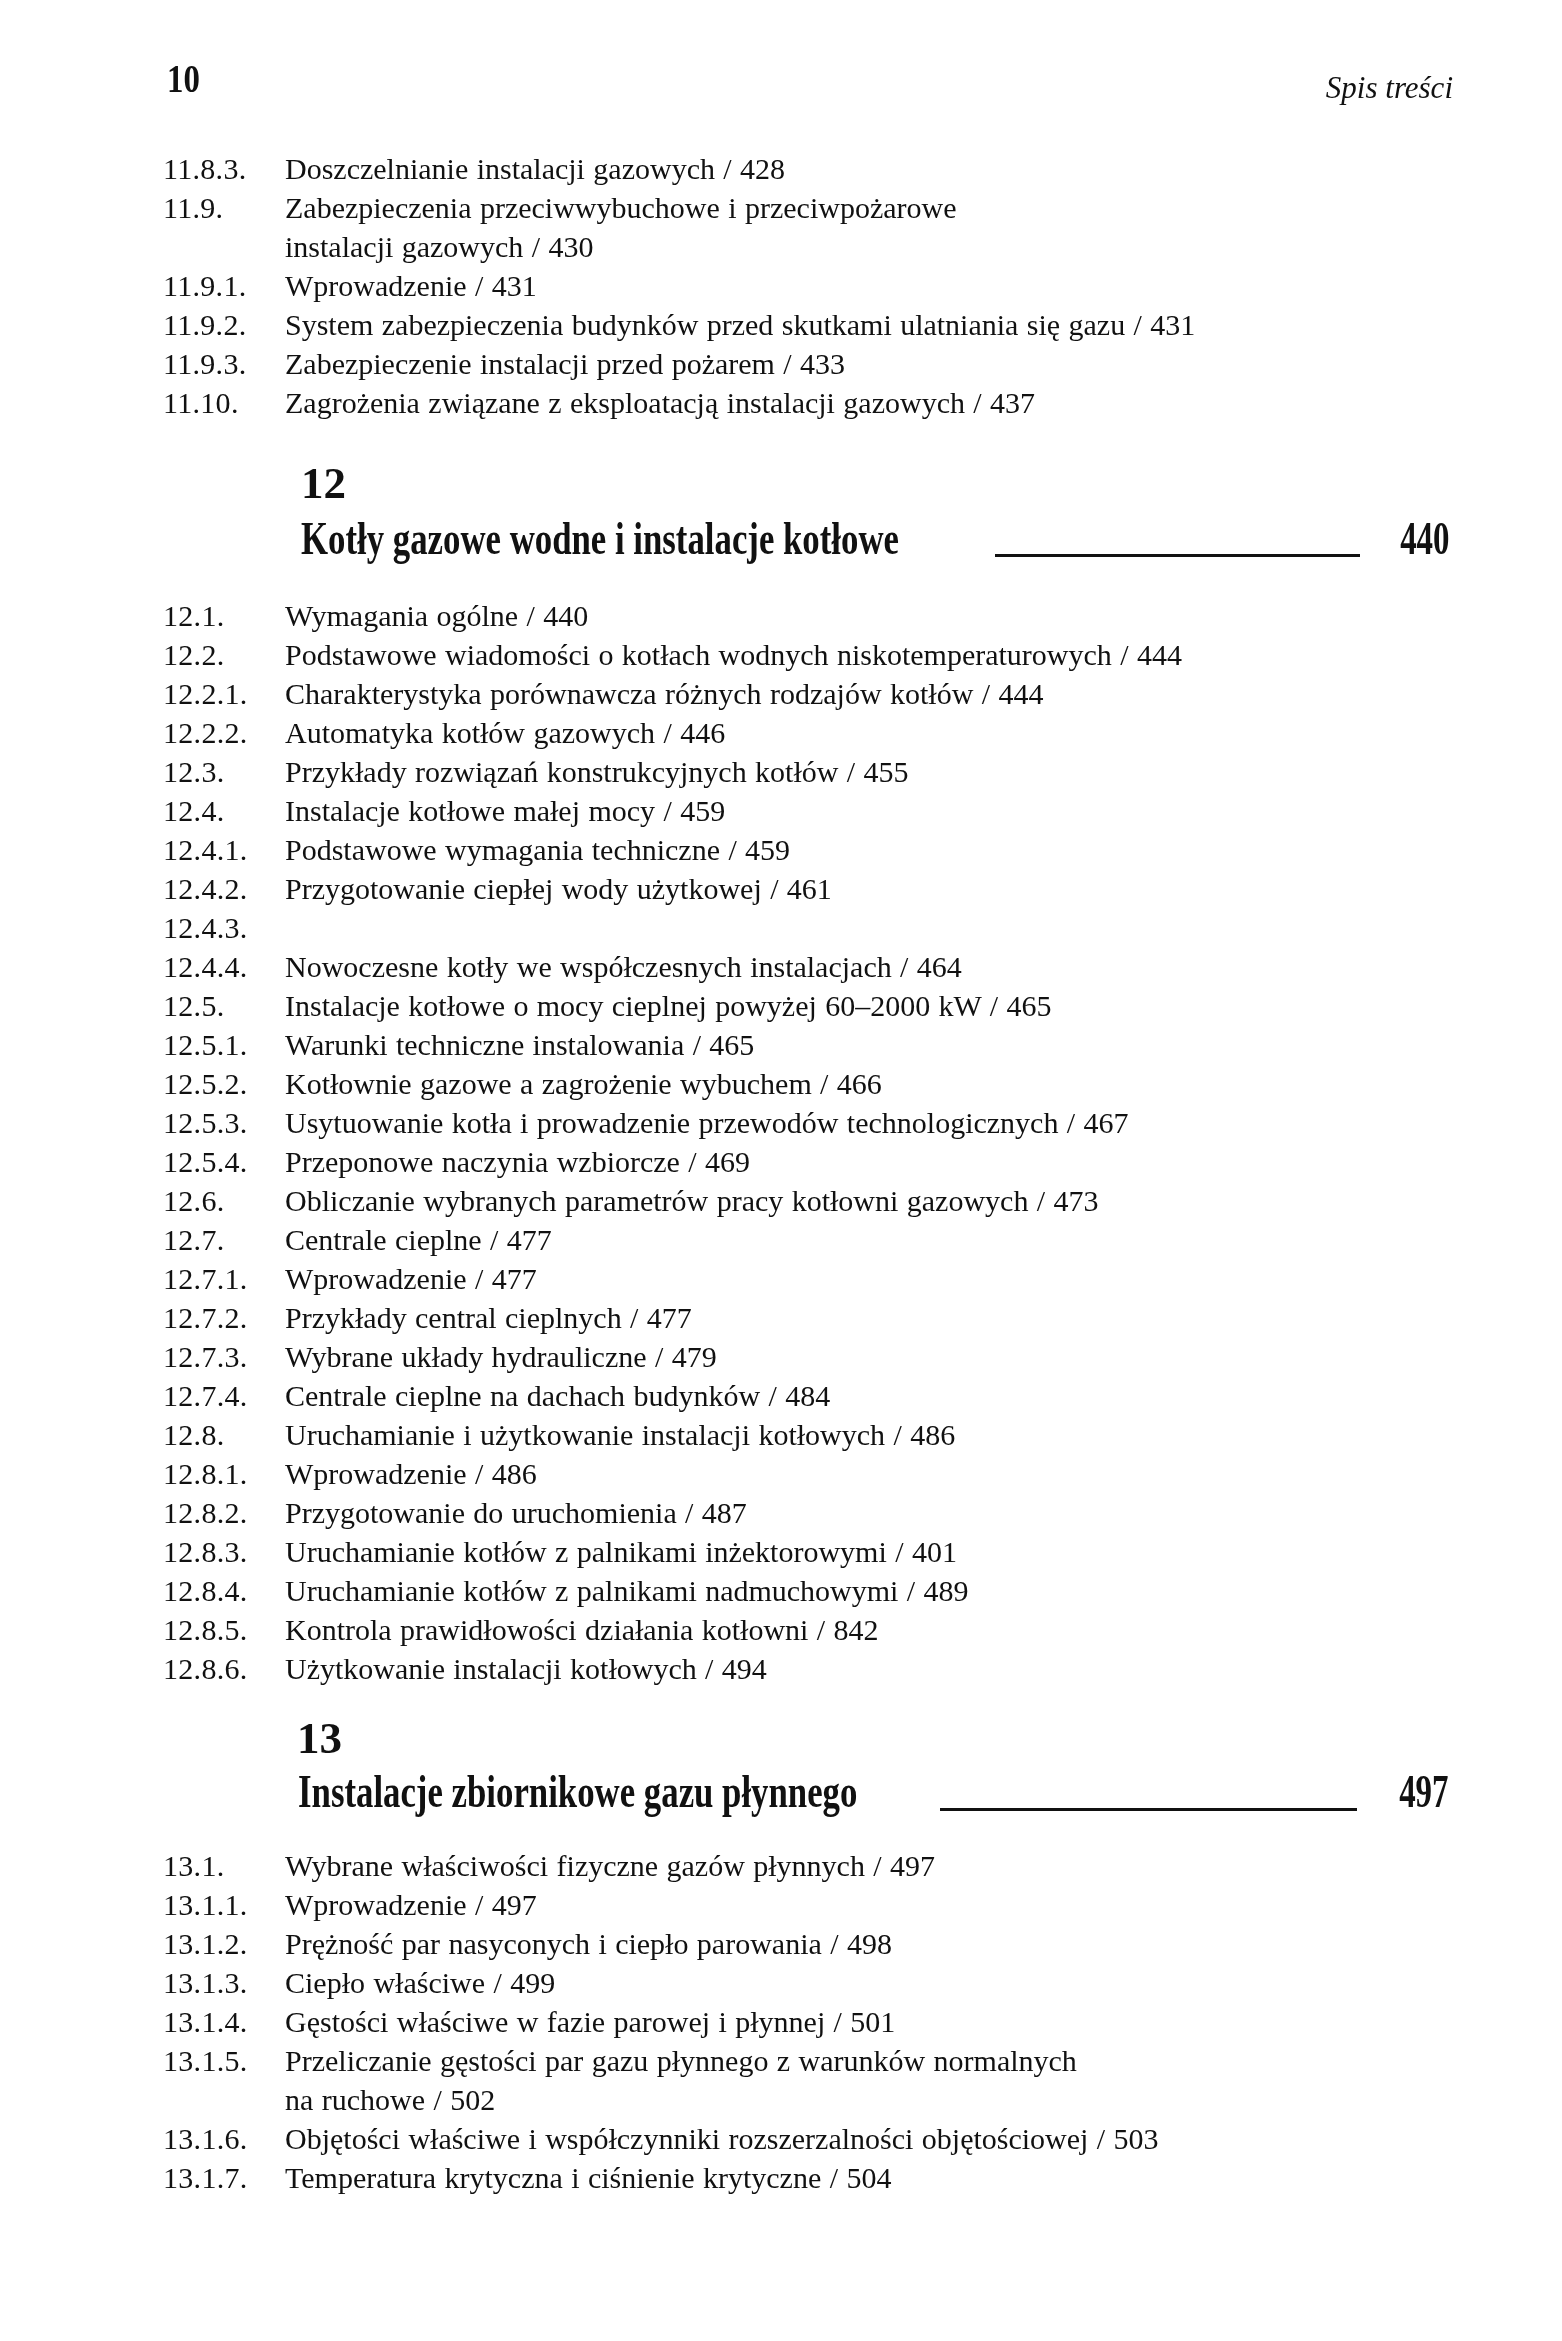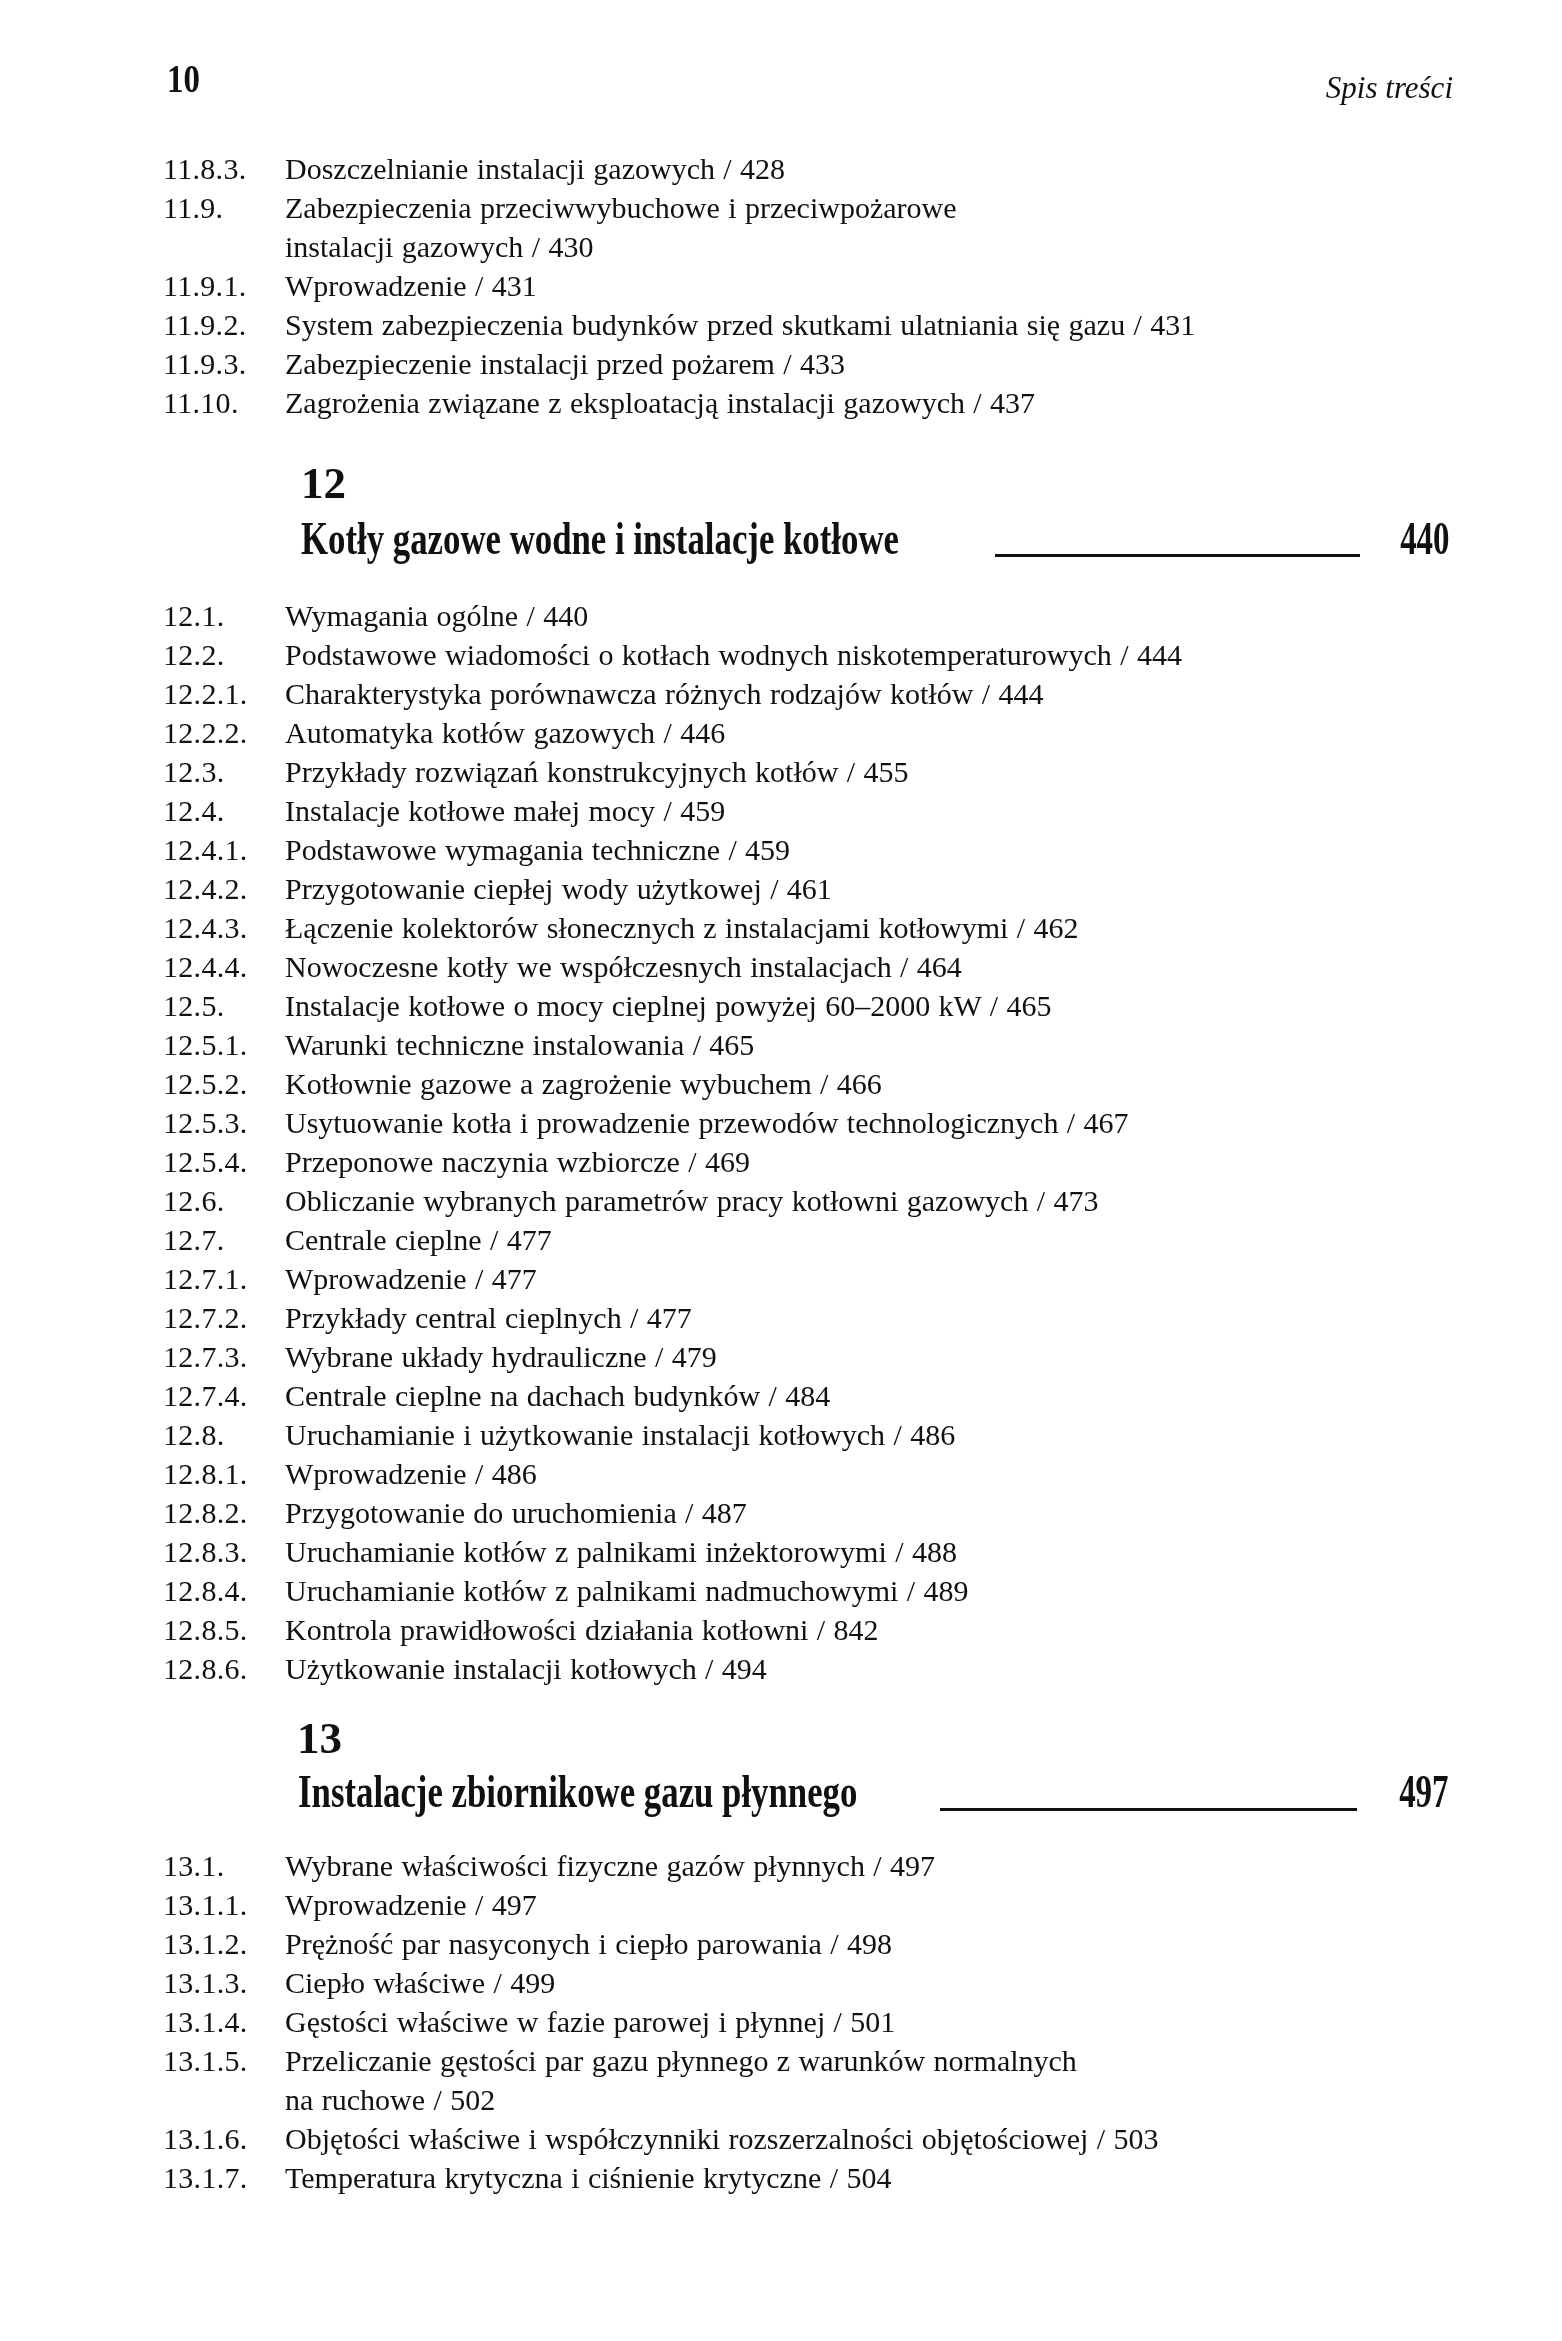--- a/index.html
+++ b/index.html
@@ -107,21 +107,20 @@
   <div class="toc-row">
       <span class="num">12.4.1.</span>
       <span class="title">Podstawowe wymagania techniczne / 459</span>
     </div>
   <div class="toc-row">
       <span class="num">12.4.2.</span>
       <span class="title">Przygotowanie ciepłej wody użytkowej / 461</span>
     </div>
   <div class="toc-row">
       <span class="num">12.4.3.</span>
-      <span class="title">Łączenie kolektorów słonecznych z instalacjami kotłowymi / 462</span>
     </div>
   <div class="toc-row">
       <span class="num">12.4.4.</span>
       <span class="title">Nowoczesne kotły we współczesnych instalacjach / 464</span>
     </div>
   <div class="toc-row">
       <span class="num">12.5.</span>
       <span class="title">Instalacje kotłowe o mocy cieplnej powyżej 60–2000 kW / 465</span>
     </div>
   <div class="toc-row">
@@ -171,21 +170,21 @@
   <div class="toc-row">
       <span class="num">12.8.1.</span>
       <span class="title">Wprowadzenie / 486</span>
     </div>
   <div class="toc-row">
       <span class="num">12.8.2.</span>
       <span class="title">Przygotowanie do uruchomienia / 487</span>
     </div>
   <div class="toc-row">
       <span class="num">12.8.3.</span>
-      <span class="title">Uruchamianie kotłów z palnikami inżektorowymi / 488</span>
+      <span class="title">Uruchamianie kotłów z palnikami inżektorowymi / 401</span>
     </div>
   <div class="toc-row">
       <span class="num">12.8.4.</span>
       <span class="title">Uruchamianie kotłów z palnikami nadmuchowymi / 489</span>
     </div>
   <div class="toc-row">
       <span class="num">12.8.5.</span>
       <span class="title">Kontrola prawidłowości działania kotłowni / 842</span>
     </div>
   <div class="toc-row">

